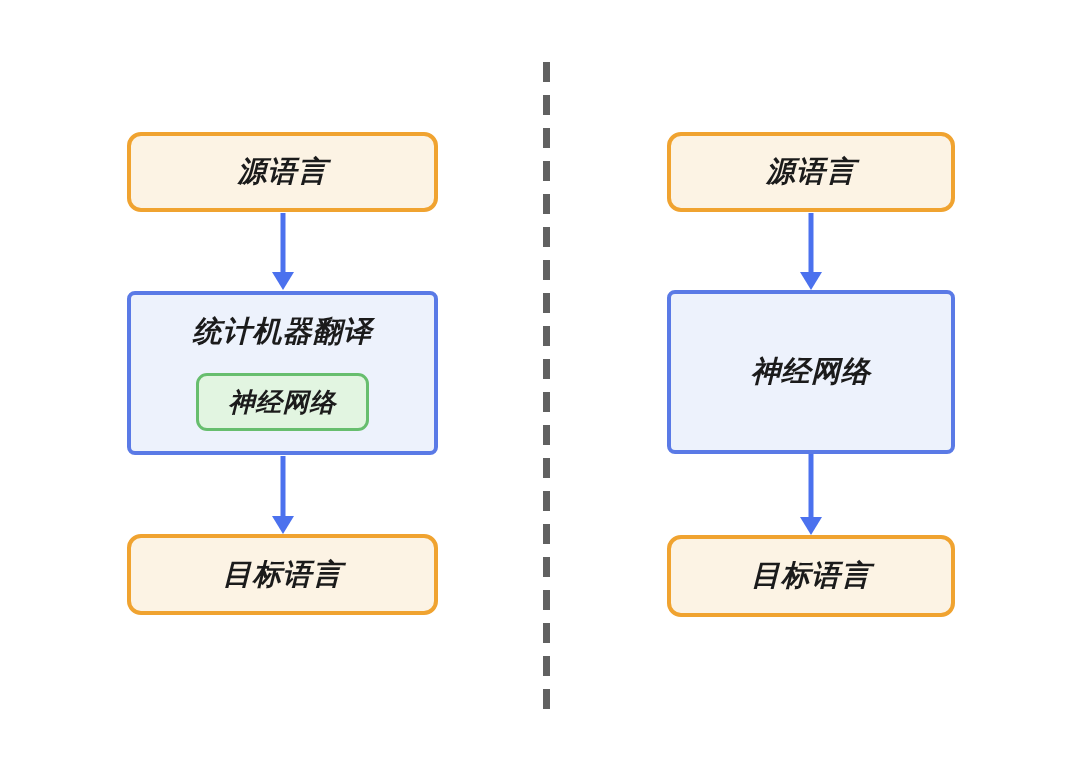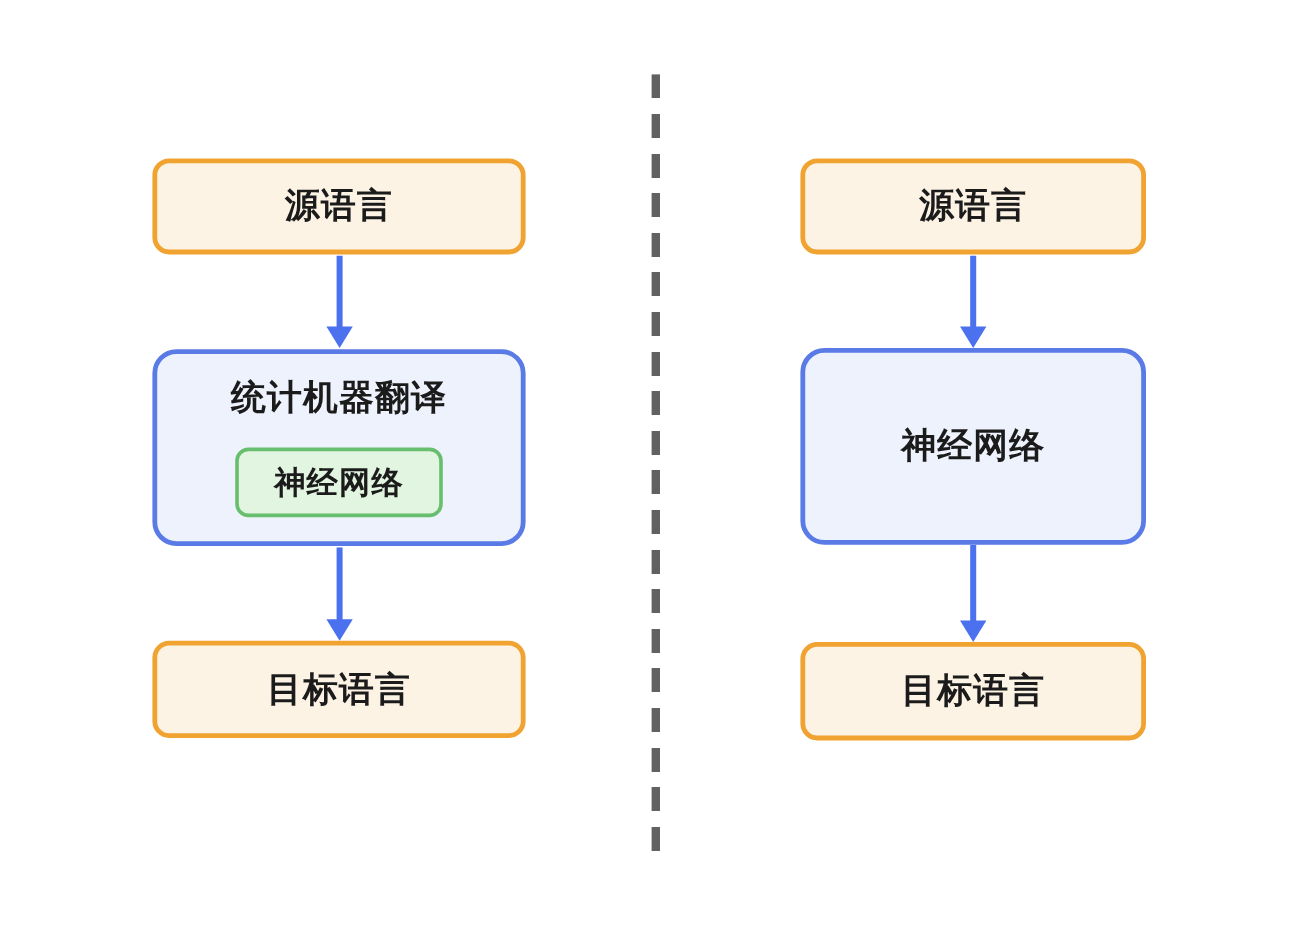--- a/index.html
+++ b/index.html
@@ -17,31 +17,32 @@
   }
   .node {
     position: absolute;
     box-sizing: border-box;
     display: flex;
     align-items: center;
     justify-content: center;
     color: var(--text);
     font-weight: 700;
     letter-spacing: 1px;
+    font-style: italic;
   }
   .node-orange {
     border: 4px solid var(--orange-border);
     background: var(--orange-fill);
     border-radius: 14px;
     font-size: 29px;
   }
   .node-blue {
     border: 4px solid var(--blue-border);
     background: var(--blue-fill);
-    border-radius: 20px;
+    border-radius: 8px;
     font-size: 29px;
   }
   .node-blue-composite {
     flex-direction: column;
     justify-content: flex-start;
     padding-top: 17px;
     gap: 21px;
   }
   .node-green-inner {
     box-sizing: border-box;

